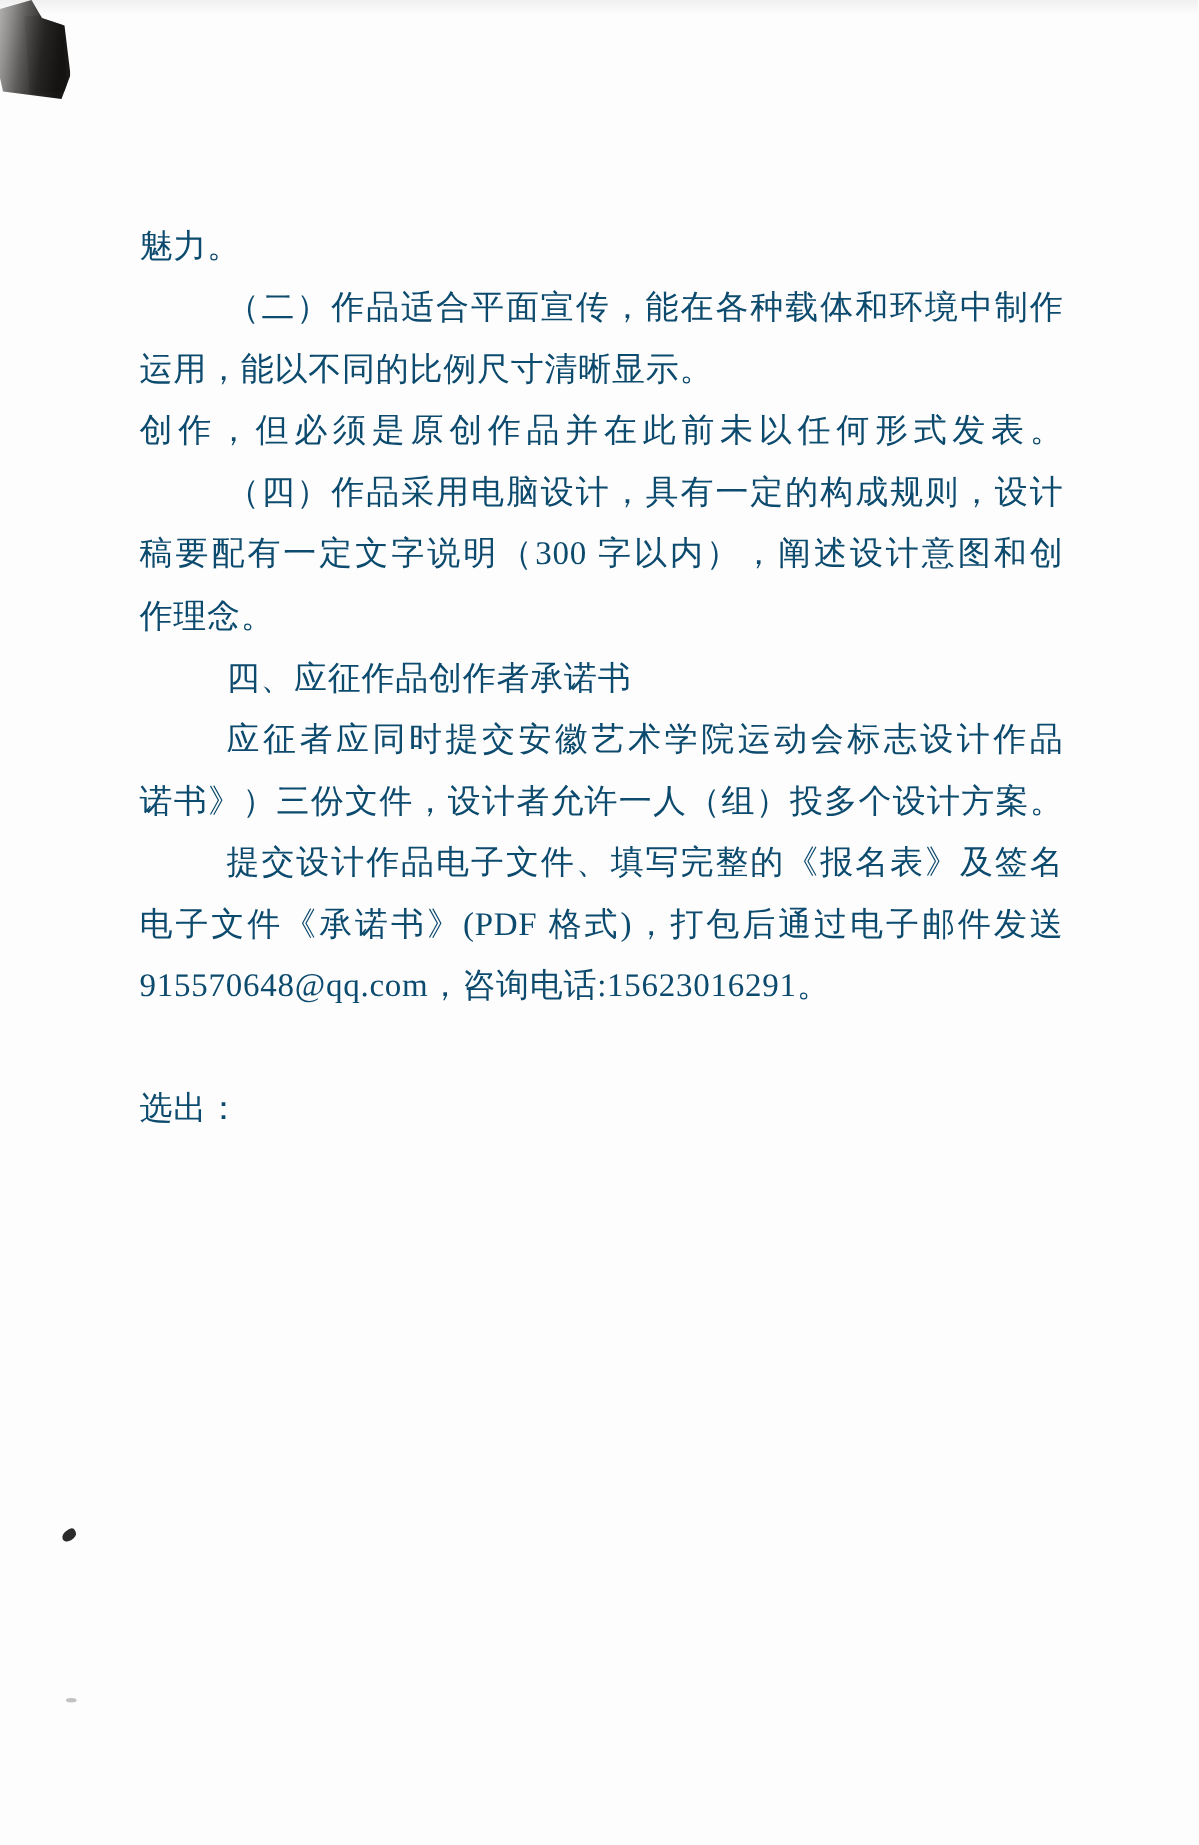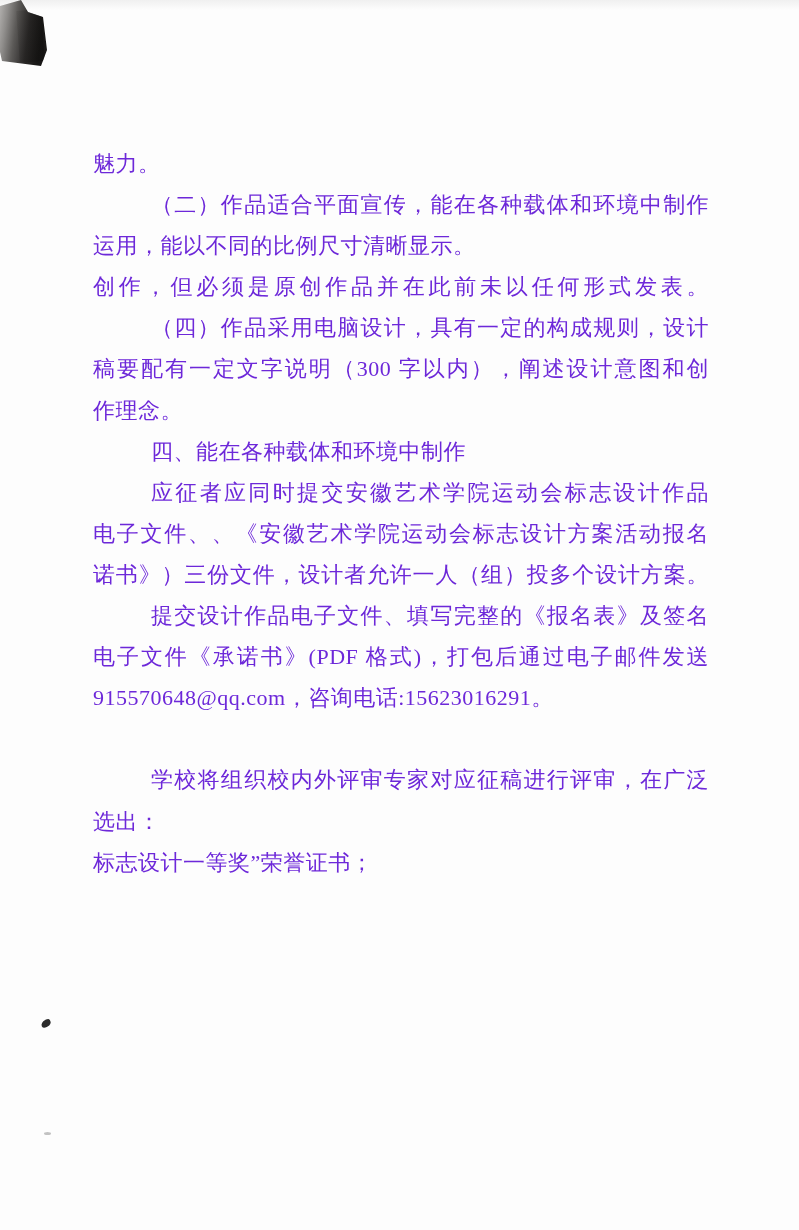--- a/index.html
+++ b/index.html
@@ -51,21 +51,21 @@
     left:44px; top:1132px;
     width:7px; height:3px;
     background:#c2c2c2;
     border-radius:50%;
   }
   
   .textblock{
     position:absolute;
     left:93px; top:143px;
     width:616px;
-    color:#6d28d9;
+    color:#0c4a6e;
     font-size:22px;
     letter-spacing:0.5px;
     line-height:41.1px;
   }
   .line{
     height:41.1px;
     white-space:pre;
     overflow:visible;
   }
   .line.indent{ padding-left:58px; }
@@ -91,25 +91,22 @@
   <div class="speck-2"></div>
 
   <div class="textblock">
       <div class="line">魅力。</div>
       <div class="line indent fill">（二）作品适合平面宣传，能在各种载体和环境中制作</div>
       <div class="line">运用，能以不同的比例尺寸清晰显示。</div>
       <div class="line fill">创作，但必须是原创作品并在此前未以任何形式发表。</div>
       <div class="line indent fill">（四）作品采用电脑设计，具有一定的构成规则，设计</div>
       <div class="line fill">稿要配有一定文字说明（300 字以内），阐述设计意图和创</div>
       <div class="line">作理念。</div>
-      <div class="line indent">四、能在各种载体和环境中制作</div>
+      <div class="line indent">四、应征作品创作者承诺书</div>
       <div class="line indent fill">应征者应同时提交安徽艺术学院运动会标志设计作品</div>
-      <div class="line fill">电子文件、、《安徽艺术学院运动会标志设计方案活动报名</div>
       <div class="line fill">诺书》）三份文件，设计者允许一人（组）投多个设计方案。</div>
       <div class="line indent fill">提交设计作品电子文件、填写完整的《报名表》及签名</div>
       <div class="line fill">电子文件《承诺书》(PDF 格式)，打包后通过电子邮件发送</div>
       <div class="line">915570648@qq.com，咨询电话:15623016291。</div>
       <div class="line"></div>
-      <div class="line indent fill">学校将组织校内外评审专家对应征稿进行评审，在广泛</div>
       <div class="line">选出：</div>
-      <div class="line">标志设计一等奖”荣誉证书；</div>
     </div>
 </div>
 
 </body></html>

